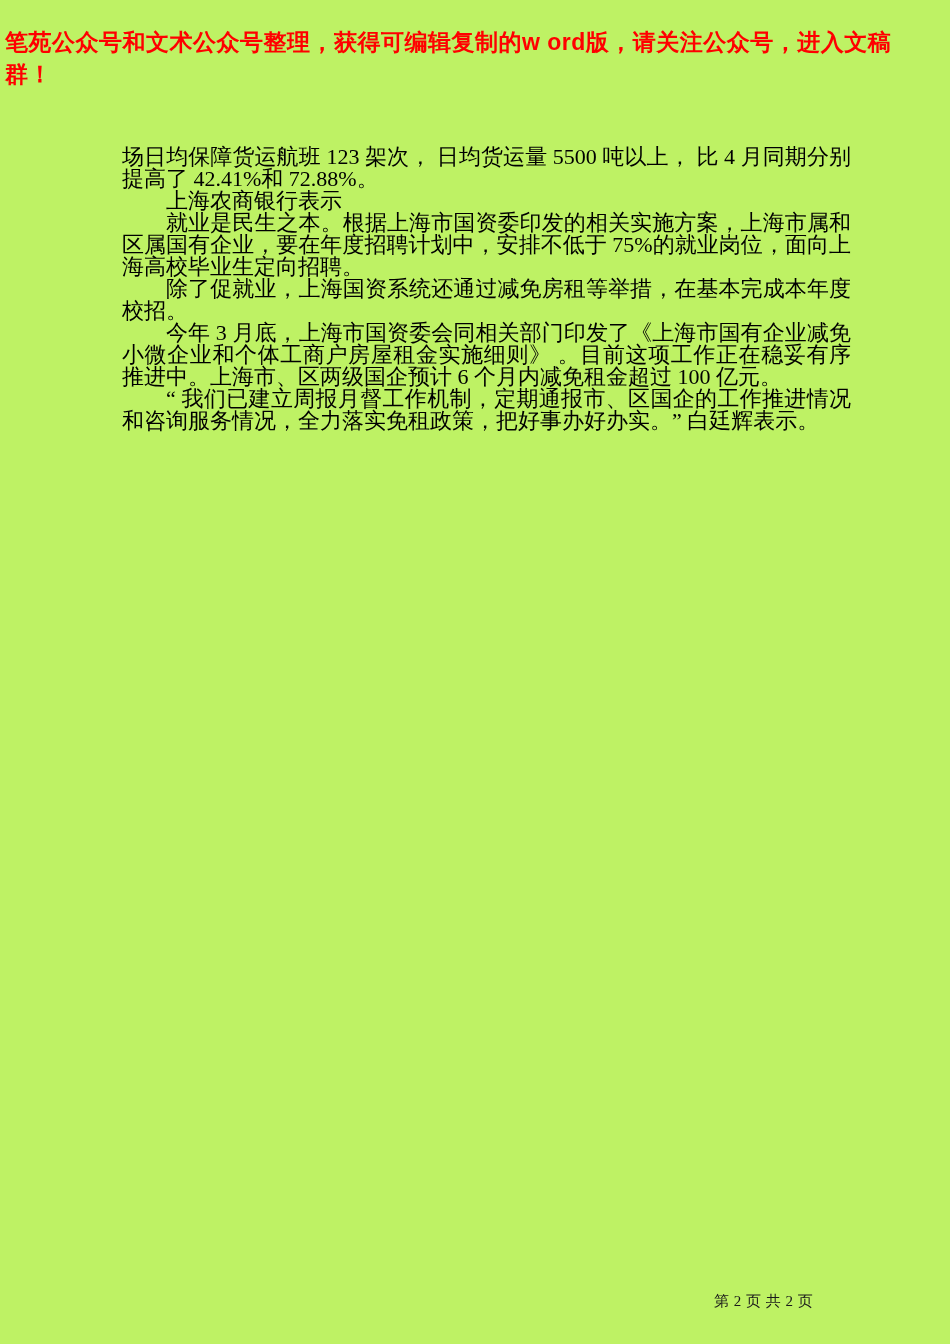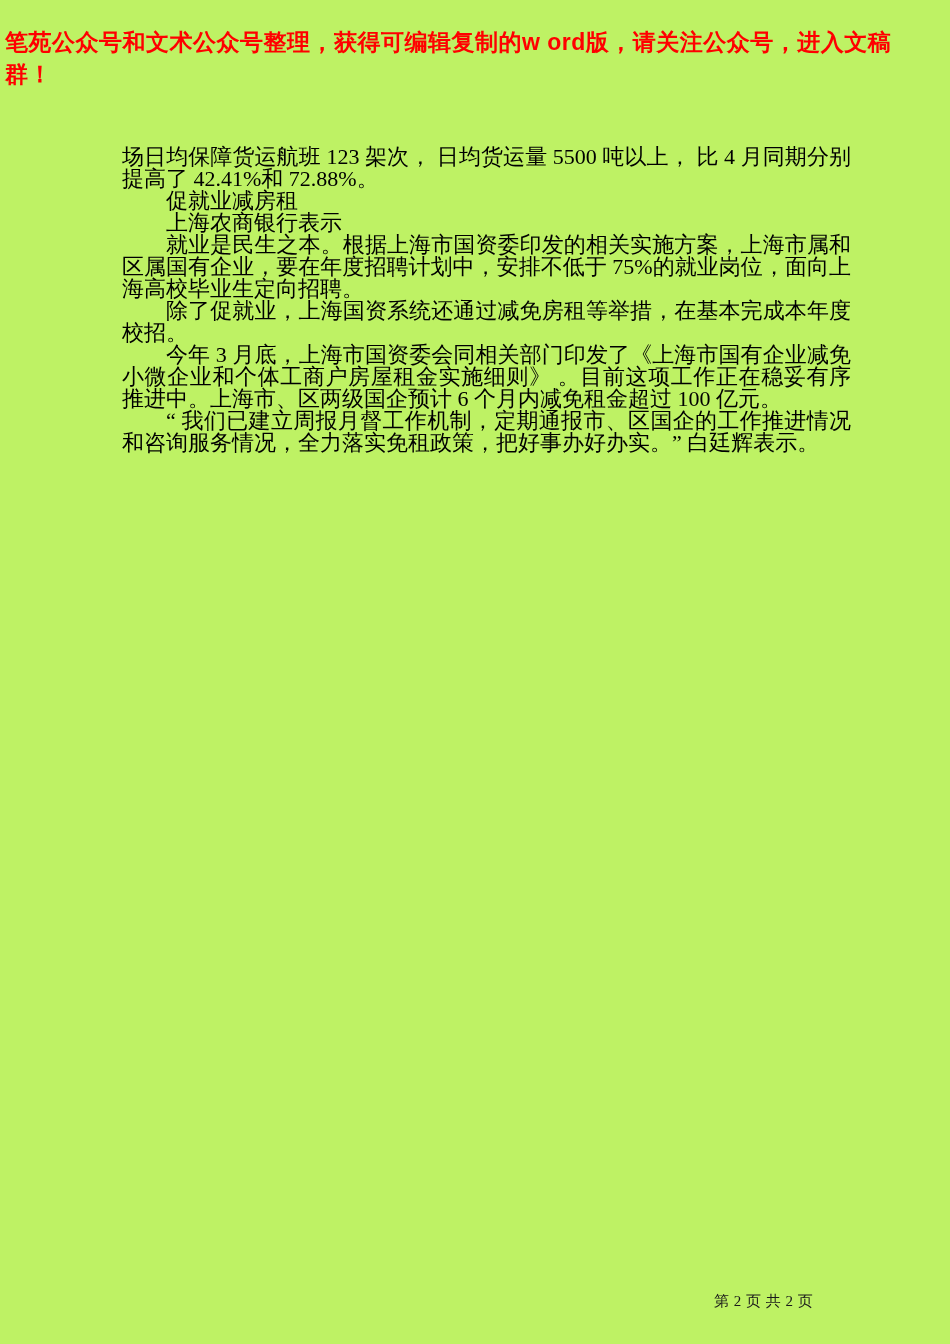--- a/index.html
+++ b/index.html
@@ -48,21 +48,20 @@
   }
 </style>
 </head>
 <body>
 
 <div class="page">
   <div class="banner" style="color: rgb(255, 0, 0);">笔苑公众号和文术公众号整理，获得可编辑复制的w ord版，请关注公众号，进入文稿群！</div>
 
   <div class="doc-body" id="paragraphs" style="color: rgb(0, 0, 0);">
       <p class="para">场日均保障货运航班 123 架次， 日均货运量 5500 吨以上， 比 4 月同期分别提高了 42.41%和 72.88%。</p>
-      <p class="para indent">促就业减房租</p>
       <p class="para indent">上海农商银行表示</p>
       <p class="para indent">就业是民生之本。根据上海市国资委印发的相关实施方案，上海市属和区属国有企业，要在年度招聘计划中，安排不低于 75%的就业岗位，面向上海高校毕业生定向招聘。</p>
       <p class="para indent">除了促就业，上海国资系统还通过减免房租等举措，在基本完成本年度校招。</p>
       <p class="para indent">今年 3 月底，上海市国资委会同相关部门印发了《上海市国有企业减免小微企业和个体工商户房屋租金实施细则》 。目前这项工作正在稳妥有序推进中。上海市、区两级国企预计 6 个月内减免租金超过 100 亿元。</p>
       <p class="para indent">“ 我们已建立周报月督工作机制，定期通报市、区国企的工作推进情况和咨询服务情况，全力落实免租政策，把好事办好办实。” 白廷辉表示。</p>
     </div>
 
   <div class="footer">第 2 页 共 2 页</div>
 </div>
 

